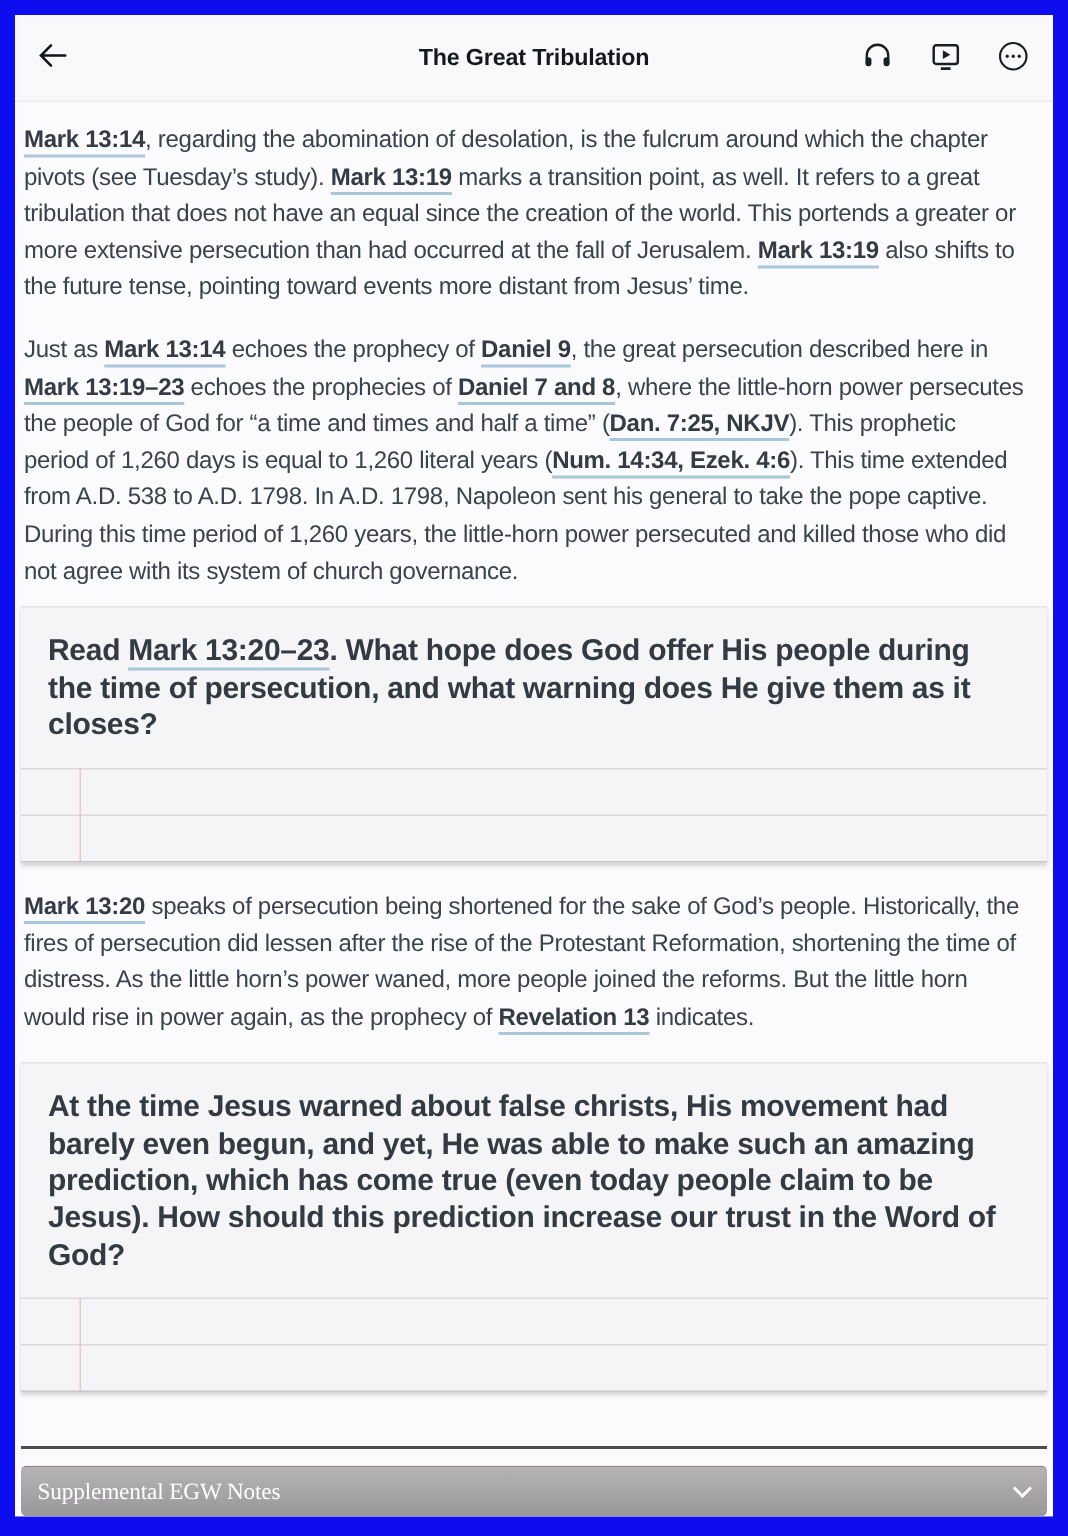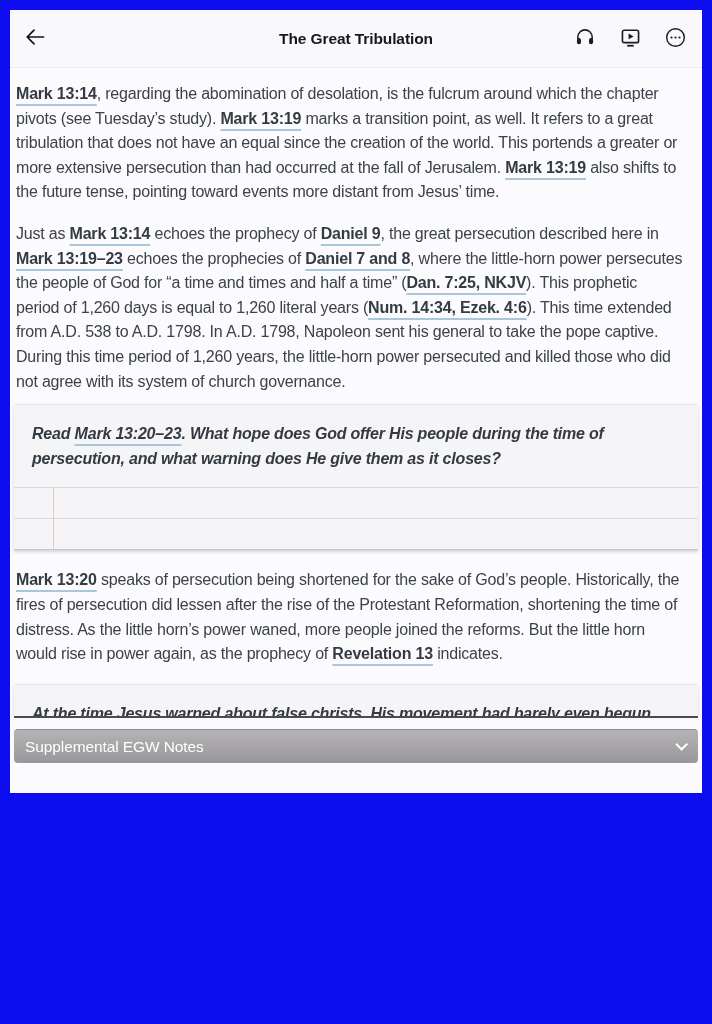--- a/index.html
+++ b/index.html
@@ -16,21 +16,21 @@
     --divider:#4b4b4d;
   }
   *{box-sizing:border-box;margin:0;padding:0;}
   html,body{width:712px;height:1024px;overflow:hidden;}
   body{
     background:var(--frame-border);
     font-family:"Liberation Sans", sans-serif;
     padding:10px 10px 13px 10px;
   }
   .app{
-    width:692px;height:783px;
+    width:692px;height:1001px;
     background:var(--page-bg);
     display:flex;flex-direction:column;
     overflow:hidden;
   }
   
   .header{
     height:58px;flex:0 0 58px;
     background:var(--header-bg);
     border-bottom:1px solid #ececf0;
     display:flex;align-items:center;
@@ -73,34 +73,34 @@
   }
   .qbox{
     background:var(--question-bg);
     border-top:1px solid #e7e5ea;
     border-bottom:1px solid #c9c6cc;
     box-shadow:0 2px 3px rgba(0,0,0,0.16);
     margin:0 0 18px 0;
   }
   .q-text{
     padding:17px 18px 16px 18px;
-    font-size:16px;line-height:24.6px;letter-spacing:-0.2px;
-    font-weight:700;color:#333a42;font-style:italic;
+    font-size:20px;line-height:24.6px;letter-spacing:-0.2px;
+    font-weight:700;color:#333a42;
   }
   .q-text .verse-link{font-weight:700;}
   .note-lines{position:relative;}
   .note-lines::after{
     content:"";position:absolute;left:39px;top:0;bottom:0;width:1px;
     background:var(--note-margin-line);
   }
   .note-row{
     height:31px;border-top:1px solid var(--note-line);cursor:text;
   }
   
-  .footer{flex:0 0 auto;padding:0 4px 30px 4px;}
+  .footer{flex:0 0 auto;padding:0 4px 0 4px;font-family:Liberation Serif, serif;}
   .egw-divider{
     height:2px;background:var(--divider);margin-bottom:11px;
   }
   .egw-bar{
     height:34px;border-radius:4px;
     border-top:1px solid #8d8b8d;
     background:linear-gradient(var(--egw-bar-top),var(--egw-bar-bottom));
     display:flex;align-items:center;
     padding:0 14px 0 11px;cursor:pointer;
   }

